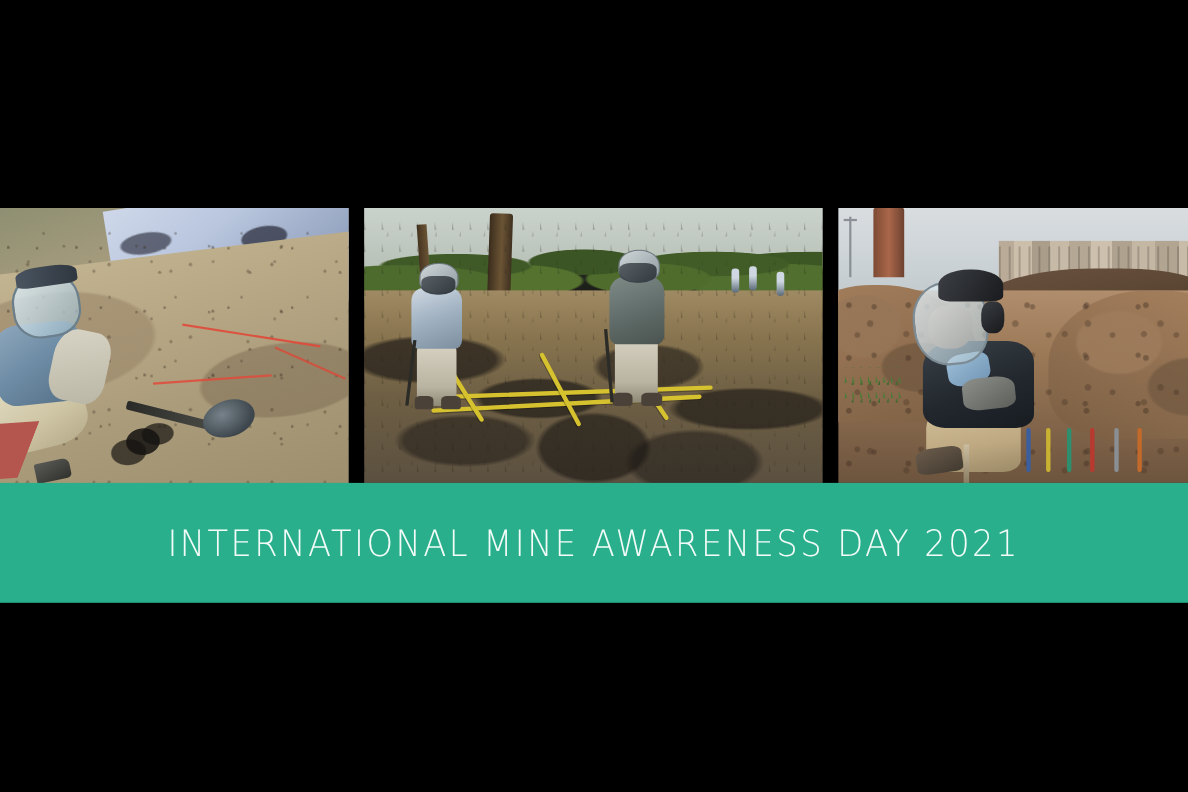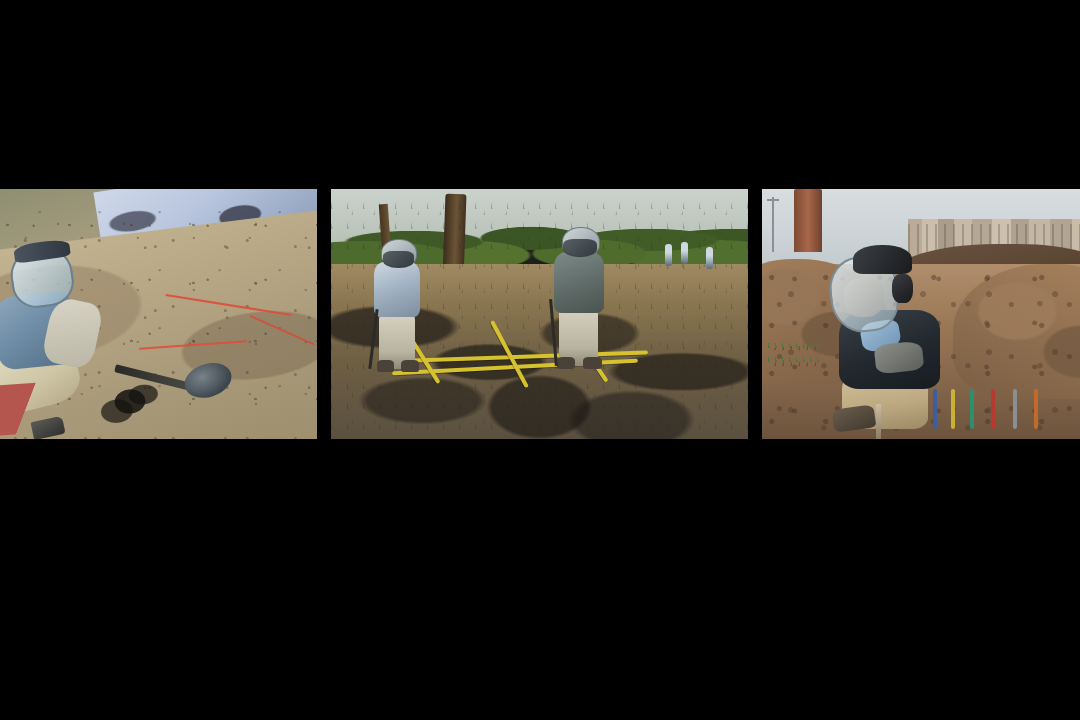--- a/index.html
+++ b/index.html
@@ -561,14 +561,17 @@
           <i class="m4"></i>
           <i class="m5"></i>
           <i class="m6"></i>
         </div>
       </div>
 
     </div>
 
   </div>
 
+  <div class="banner">
+    <div class="banner-title">INTERNATIONAL MINE AWARENESS DAY 2021</div>
+  </div>
 
 </div>
 
 </body></html>

